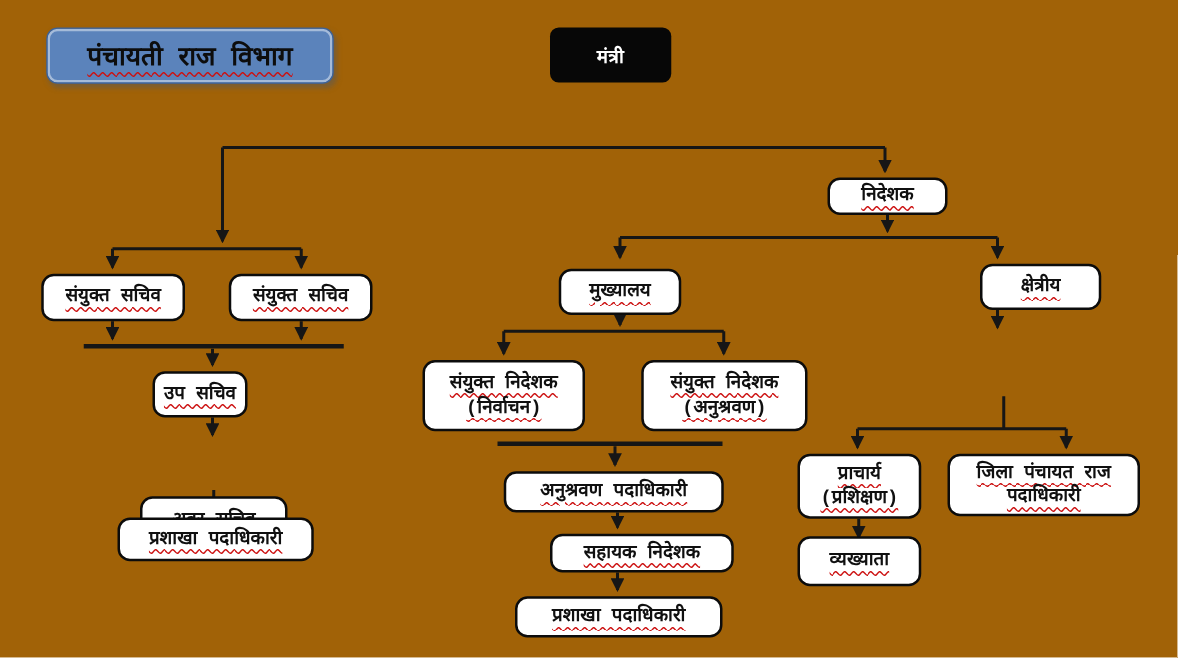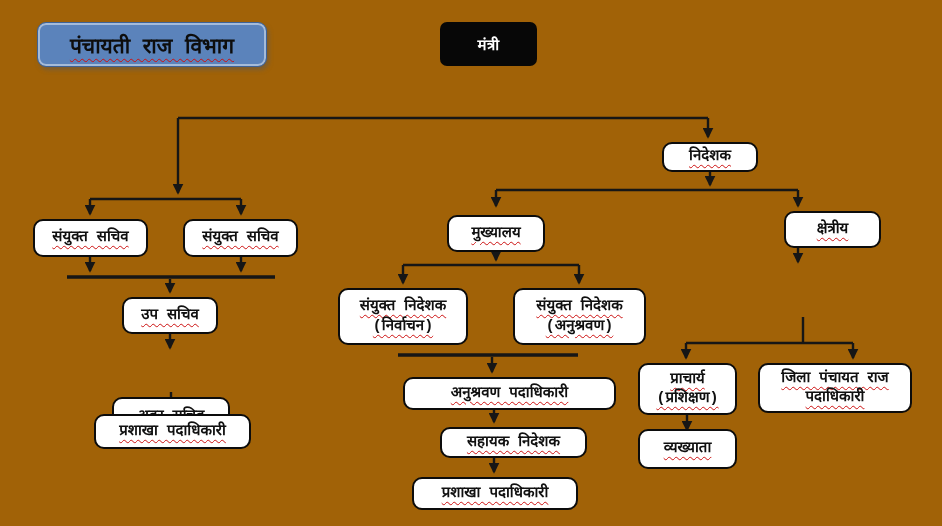--- a/index.html
+++ b/index.html
@@ -98,42 +98,42 @@
   <div class="node" style="left:662px; top:142px; width:96px; height:30px;">
     <span class="wavy">निदेशक</span>
   </div>
 
   <div class="node" style="left:33px; top:219px; width:115px; height:38px;">
     <span class="wavy">संयुक्त सचिव</span>
   </div>
   <div class="node" style="left:183px; top:219px; width:115px; height:38px;">
     <span class="wavy">संयुक्त सचिव</span>
   </div>
-  <div class="node" style="left:122px; top:297px; width:96px; height:37px;">
+  <div class="node" style="left:122px; top:297px; width:76px; height:37px;">
     <span class="wavy">उप सचिव</span>
   </div>
   <div class="node" style="left:112px; top:353px; width:118px; height:39px;margin-top:44px;">
     <span class="wavy">अवर सचिव</span>
   </div>
   <div class="node" style="left:94px; top:414px; width:157px; height:35px;">
     <span class="wavy">प्रशाखा पदाधिकारी</span>
   </div>
 
   <div class="node" style="left:447px; top:193px; width:98px; height:37px;margin-top:22px;">
     <span class="wavy">मुख्यालय</span>
   </div>
   <div class="node" style="left:338px; top:288px; width:130px; height:57px;">
     <span class="wavy">संयुक्त निदेशक</span>
     <span class="wavy">(निर्वाचन)</span>
   </div>
   <div class="node" style="left:513px; top:288px; width:133px; height:57px;">
     <span class="wavy">संयुक्त निदेशक</span>
     <span class="wavy">(अनुश्रवण)</span>
   </div>
-  <div class="node" style="left:403px; top:377px; width:213px; height:33px;">
+  <div class="node" style="left:403px; top:377px; width:176px; height:33px;">
     <span class="wavy">अनुश्रवण पदाधिकारी</span>
   </div>
   <div class="node" style="left:440px; top:427px; width:147px; height:31px;">
     <span class="wavy">सहायक निदेशक</span>
   </div>
   <div class="node" style="left:412px; top:477px; width:166px; height:33px;">
     <span class="wavy">प्रशाखा पदाधिकारी</span>
   </div>
 
   <div class="node" style="left:784px; top:211px; width:97px; height:37px;">

